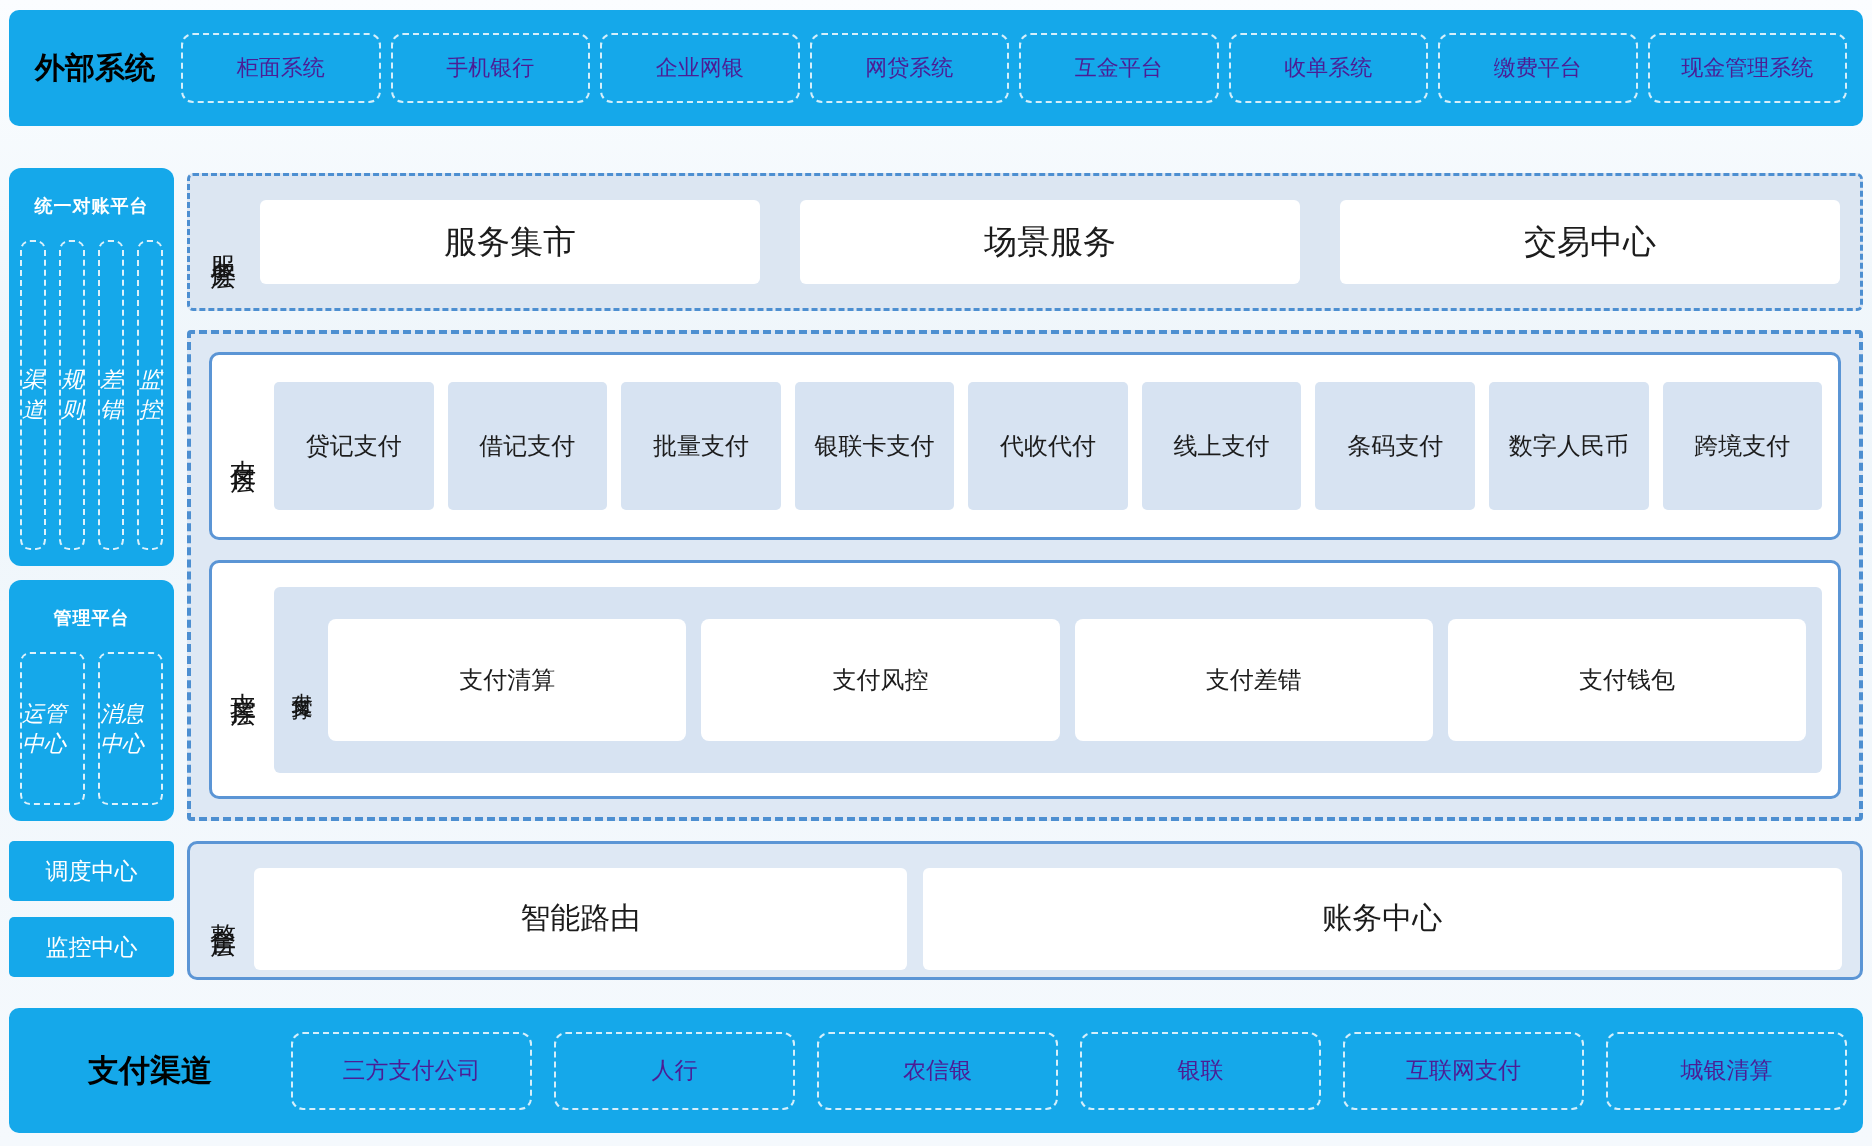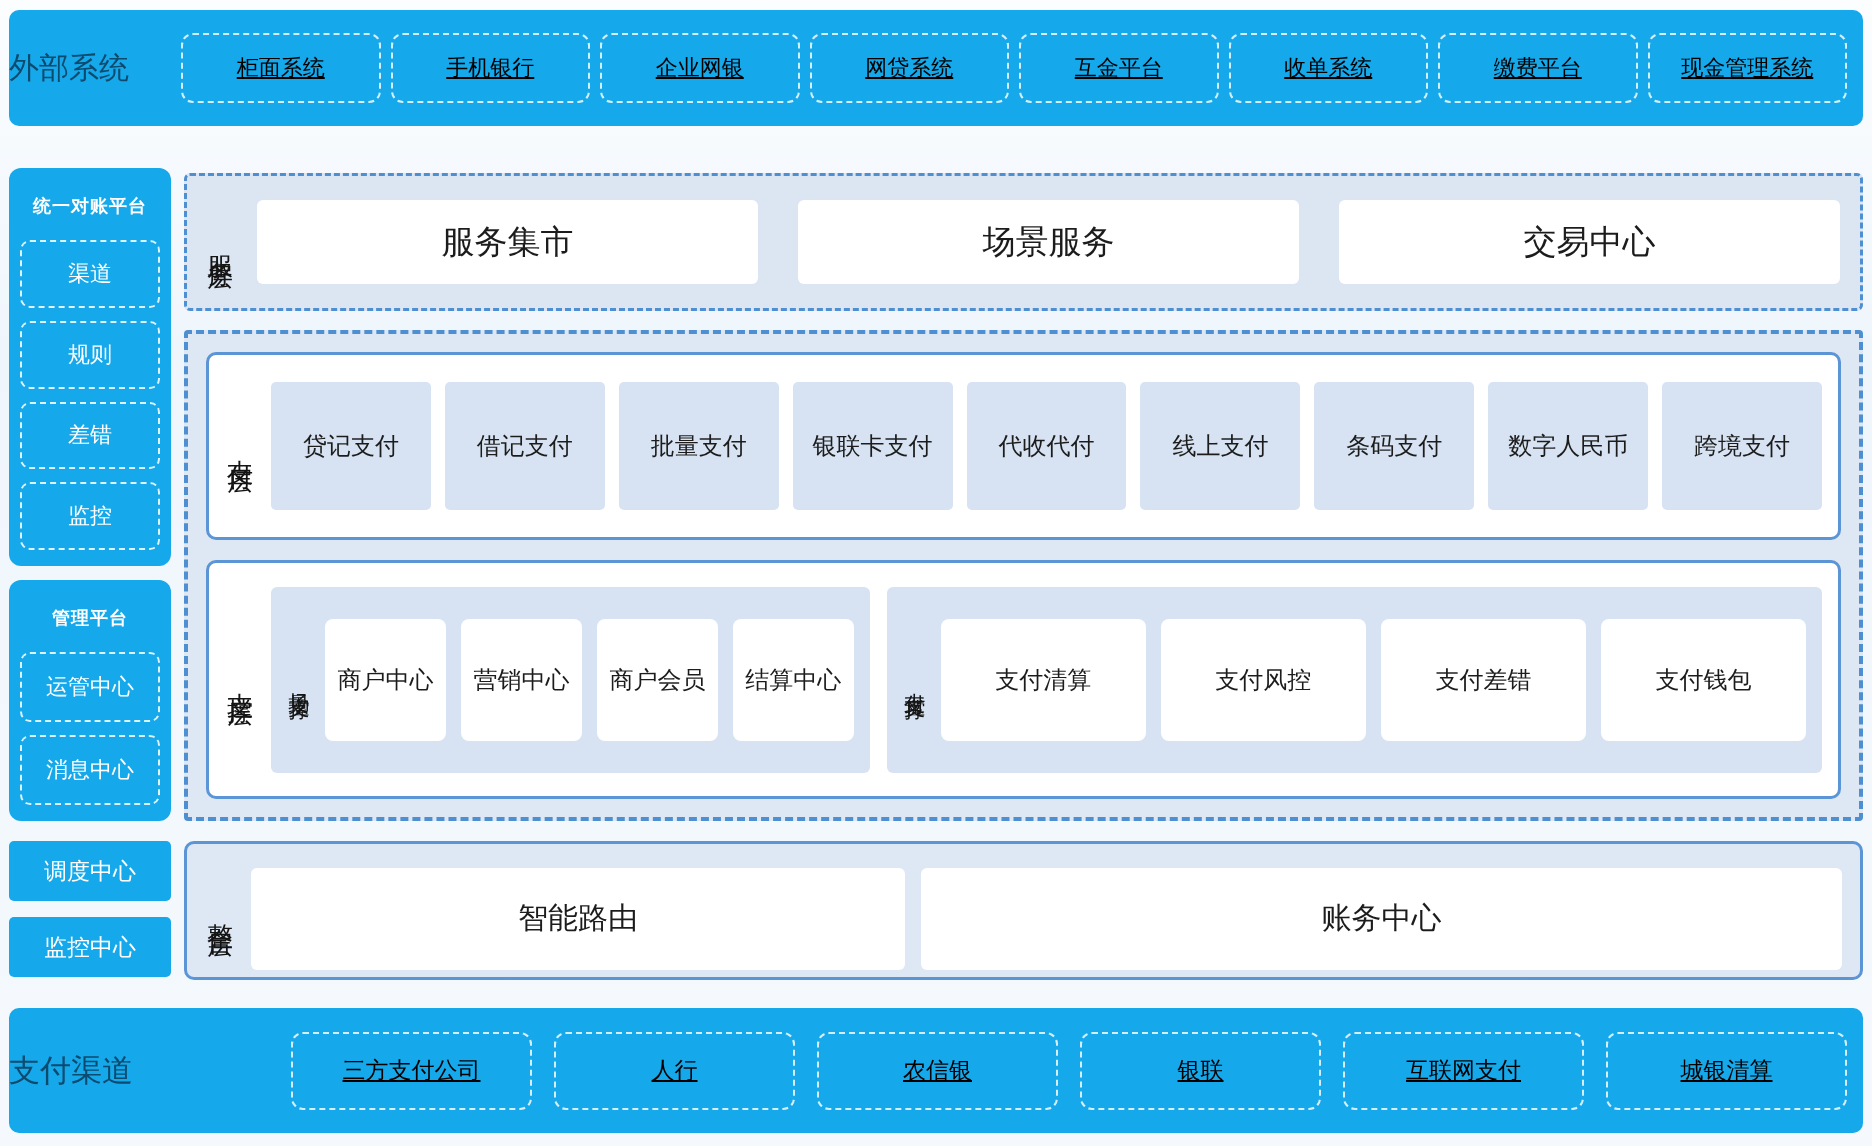--- a/index.html
+++ b/index.html
@@ -15,41 +15,41 @@
   body{
     font-family:"Liberation Sans","DejaVu Sans",sans-serif;
     background:linear-gradient(180deg,#fbfdff 0%,#eff6fb 30%,#f5f9fd 100%);
     padding:10px 9px 13px 9px;
     color:var(--ink);
   }
   
   .banner{background:var(--blue);border-radius:10px;display:flex;align-items:center;}
   .banner.top{height:116px;}
   .banner.bottom{height:125px;margin-top:28px;}
-  .banner-label{color:#0c4a6e;font-weight:400;text-align:left;line-height:1;}
+  .banner-label{color:#000000;font-weight:700;text-align:center;line-height:1;}
   .banner.top .banner-label{font-size:30px;flex:0 0 172px;}
   .banner.bottom .banner-label{font-size:31px;flex:0 0 282px;}
   .banner-items{display:flex;flex:1;align-items:center;padding-right:16px;}
   .banner.top .banner-items{gap:10px;}
   .banner.bottom .banner-items{gap:22px;}
   .dash-box{
     flex:1;border:2px dashed rgba(255,255,255,.82);border-radius:12px;
-    color:#000000;font-size:22px;display:flex;align-items:center;justify-content:center;text-decoration:underline;
+    color:#4c1d95;font-size:22px;display:flex;align-items:center;justify-content:center;
   }
   .banner.top .dash-box{height:70px;}
   .banner.bottom .dash-box{height:78px;font-size:23px;}
   
   .middle{display:flex;gap:13px;margin-top:42px;height:812px;}
   
   .leftcol{flex:0 0 162px;display:flex;flex-direction:column;}
   .side-panel{background:var(--blue);border-radius:12px;color:#fff;padding:18px 11px 16px 11px;display:flex;flex-direction:column;}
   .side-panel.recon{height:398px;}
   .side-panel.mgmt{height:241px;margin-top:14px;}
   .side-title{font-size:18px;font-weight:700;text-align:center;margin:8px 0 22px 0;letter-spacing:1px;}
-  .side-items{display:flex;flex-direction:column;gap:13px;flex:1;}
+  .side-items{display:flex;flex-direction:row;gap:13px;flex:1;font-style:italic;}
   .side-item{
     border:2px dashed rgba(255,255,255,.85);border-radius:10px;flex:1;
     display:flex;align-items:center;justify-content:center;font-size:22px;color:#fff;
   }
   .side-solid{
     background:var(--blue);border-radius:5px;height:60px;color:#fff;font-size:23px;
     display:flex;align-items:center;justify-content:center;
   }
   .side-solid.first{margin-top:20px;}
   .side-solid.second{margin-top:16px;}
@@ -166,29 +166,20 @@
           <div class="payment-box">线上支付</div>
           <div class="payment-box">条码支付</div>
           <div class="payment-box">数字人民币</div>
           <div class="payment-box">跨境支付</div>
         </div>
       </div>
 
       <div class="panel support">
         <div class="vlabel">支撑层</div>
         <div class="support-groups">
-          <div class="subpanel scene">
-            <div class="vlabel">场景支撑</div>
-            <div class="subpanel-boxes">
-              <div class="white-box">商户中心</div>
-              <div class="white-box">营销中心</div>
-              <div class="white-box">商户会员</div>
-              <div class="white-box">结算中心</div>
-            </div>
-          </div>
           <div class="subpanel pay">
             <div class="vlabel">支付支撑</div>
             <div class="subpanel-boxes">
               <div class="white-box">支付清算</div>
               <div class="white-box">支付风控</div>
               <div class="white-box">支付差错</div>
               <div class="white-box">支付钱包</div>
             </div>
           </div>
         </div>

